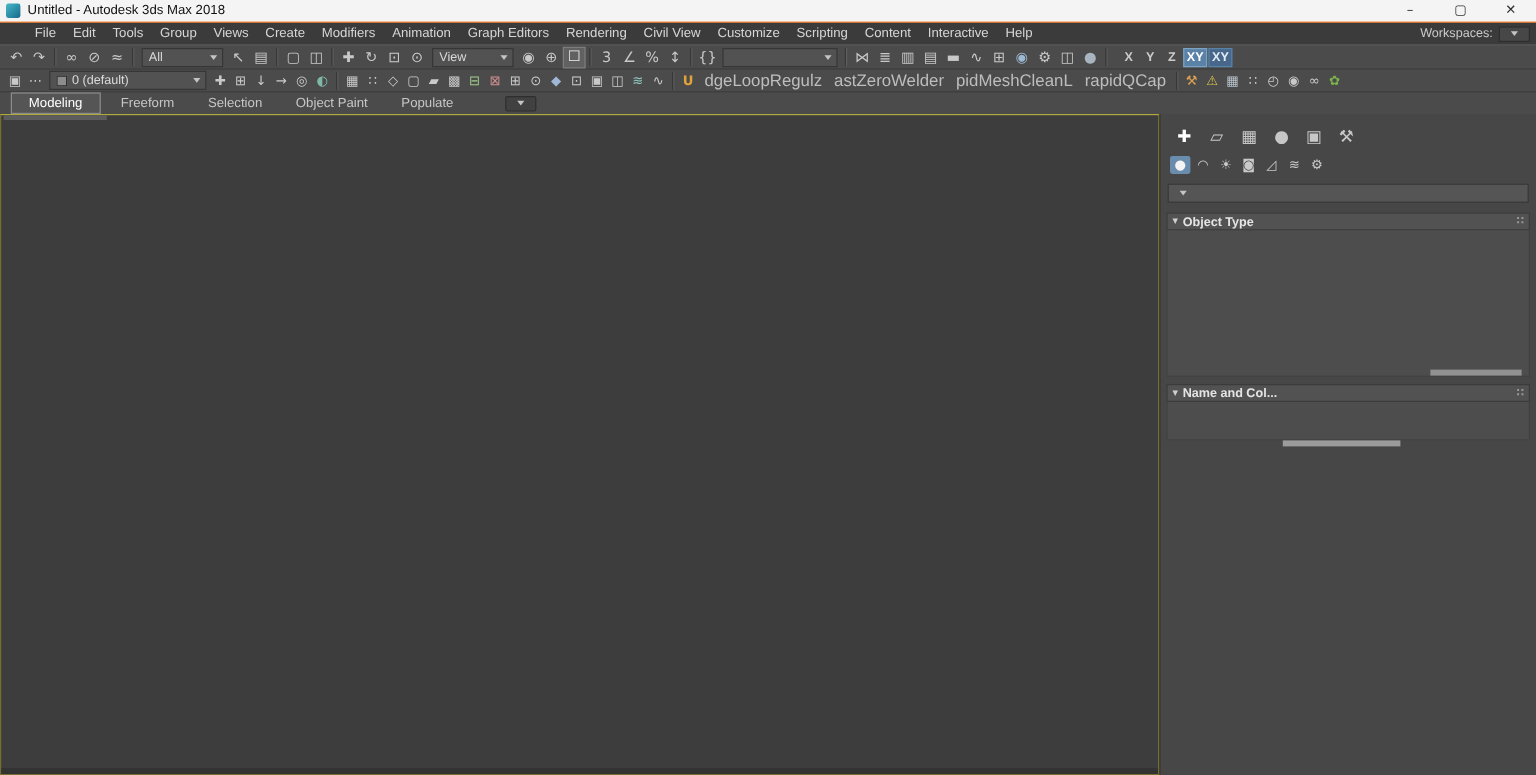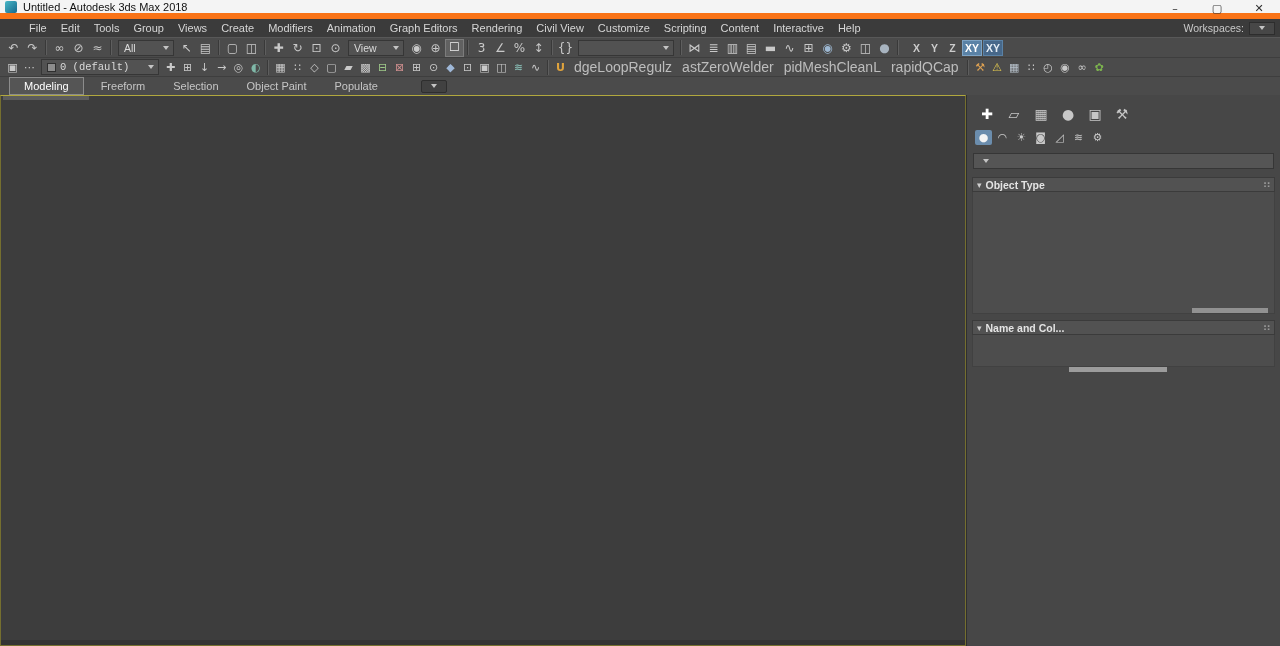--- a/index.html
+++ b/index.html
@@ -1,20 +1,20 @@
 <!DOCTYPE html>
 <html><head>
 <meta charset="utf-8">
 <style>
   * { box-sizing: border-box; margin: 0; padding: 0; }
   html,body { width:1280px; height:646px; overflow:hidden; }
   body { background:#454545; font-family:"Liberation Sans","DejaVu Sans",sans-serif; }
 
   
-  .titlebar { height:19px; background:#f4f4f4; display:flex; align-items:center; padding-left:5px; gap:6px; border-bottom:6px solid #f97316; }
+  .titlebar { height:19px; background:#f4f4f4; display:flex; align-items:center; padding-left:5px; gap:6px; border-bottom:1px solid #f97316; }
   .appicon { width:12px; height:12px; background:linear-gradient(135deg,#49b8c8,#17688c); border-radius:2px; flex:none; }
   .wtitle { font-size:11px; color:#101010; white-space:nowrap; }
   .wincontrols { margin-left:auto; display:flex; height:100%; }
   .winbtn { width:42px; text-align:center; font-size:11px; color:#303030; line-height:18px; font-family:"DejaVu Sans",sans-serif; }
 
   
   .menubar { height:18px; background:#3b3b3b; display:flex; align-items:center; }
   .menuitems { display:flex; height:100%; align-items:center;padding-left:22px; }
   .menuitem { padding:0 7px; font-size:11px; color:#d6d6d6; line-height:18px; white-space:nowrap; }
   .workspaces { margin-left:auto; display:flex; align-items:center; gap:5px; padding-right:5px; }
@@ -27,21 +27,21 @@
   .t2 { height:19px; border-top:1px solid #3e3e3e; padding-left:4px; }
   .tgroup { display:flex; align-items:center; height:100%; }
   .ticon { width:19px; height:18px; line-height:18px; text-align:center; color:#c9c9c9; font-size:12px; font-family:"DejaVu Sans",sans-serif; white-space:nowrap; }
   .t2 .ticon { width:17px; height:17px; line-height:17px; font-size:11px; }
   .ticon.pressed { background:#616161; border:1px solid #7c7c7c; line-height:15px; color:#ececec; }
   .sep { width:2px; height:15px; border-left:1px solid #393939; border-right:1px solid #5e5e5e; margin:0 3px; flex:none; }
 
   .dropdown { height:16px; background:#525252; border:1px solid #363636; display:flex; align-items:center; margin:0 3px; padding-left:5px; color:#dadada; font-size:10.5px; flex:none; }
   .dval { flex:1; white-space:nowrap; overflow:hidden; }
   .darrow { width:0; height:0; border-left:3px solid transparent; border-right:3px solid transparent; border-top:4px solid #c4c4c4; margin:0 4px; flex:none; }
-  .w52 { width:56px; } .w95 { width:96px; } .w135 { width:118px;font-family:Liberation Mono, monospace; }
+  .w52 { width:68px; } .w95 { width:96px; } .w135 { width:131px; }
   .swatch { width:9px; height:9px; background:#8c8c8c; border:1px solid #2f2f2f; margin-right:4px; flex:none; }
 
   .axis { display:flex; align-items:center; margin-left:6px; gap:1px; }
   .axbtn { min-width:17px; padding:0 2px; height:16px; line-height:16px; text-align:center; color:#cccccc; font-size:10.5px; font-weight:bold; }
   .axbtn.active { background:#5a82a6; border:1px solid #7da3c4; color:#ffffff; line-height:14px; }
   .axbtn.active2 { background:#47688a; border:1px solid #5a82a6; color:#e4edf5; line-height:14px; }
 
   .scriptbtns { display:flex; align-items:center; }
   .scriptbtn { padding:0 5px; color:#bdbdbd; font-size:14px; white-space:nowrap; }
   .ubtn { font-weight:bold; }

